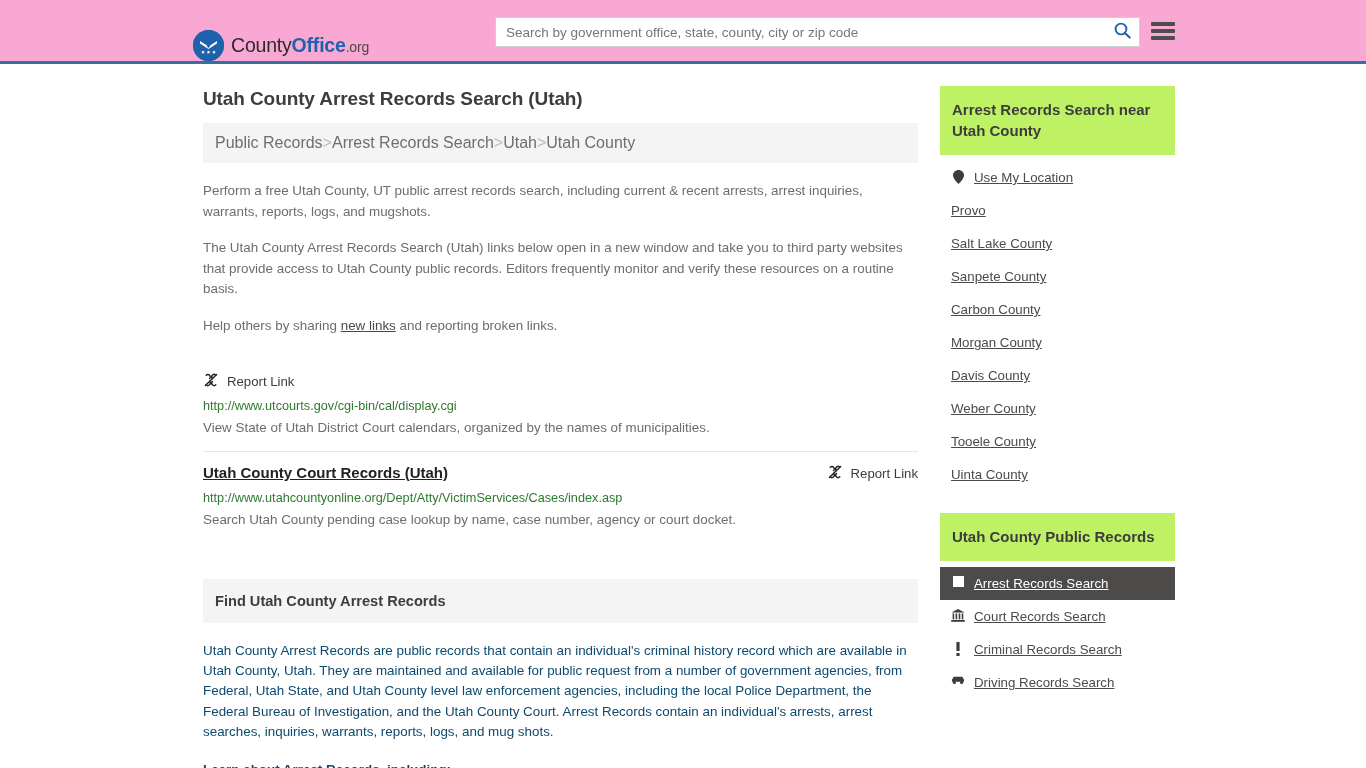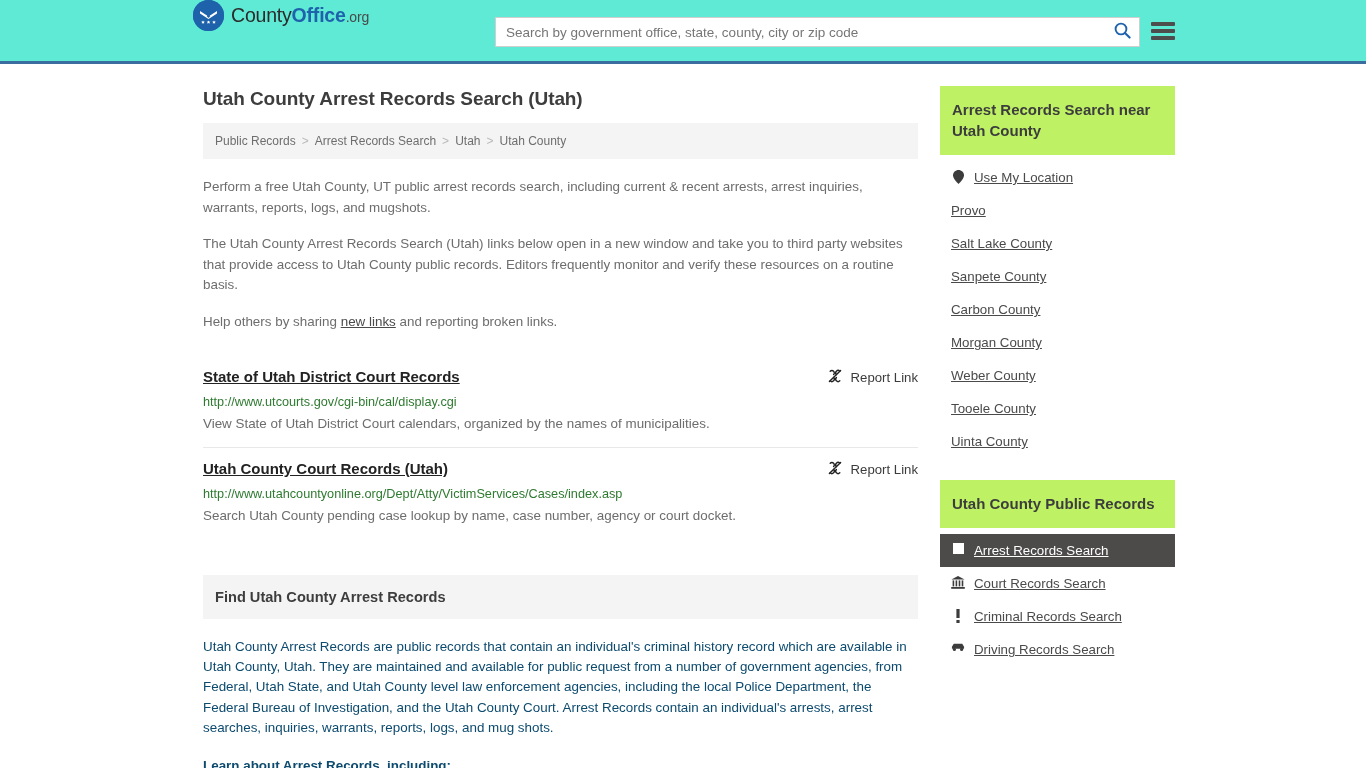--- a/index.html
+++ b/index.html
@@ -7,24 +7,24 @@
     margin: 0; padding: 0;
     width: 1366px; height: 768px;
     overflow: hidden;
     background: #ffffff;
     font-family: "Liberation Sans", sans-serif;
   }
 
   
   .site-header {
     height: 64px;
-    background: #5eead4;
+    background: #f9a8d4;
     border-bottom: 3px solid #3b6e9e;
     display: flex;
-    align-items: flex-start;
+    align-items: flex-end;
     position: relative;
   }
   .brand {
     display: flex;
     align-items: center;
     margin-left: 193px;
     text-decoration: none;
     gap: 7px;
   }
   .brand-mark {
@@ -104,26 +104,25 @@
     font-size: 19px;
     font-weight: bold;
     color: #3d3d3d;
     margin: 24px 0 13px 0;
     letter-spacing: -0.1px;
   }
 
   .breadcrumb {
     background: #f4f4f4;
     padding: 11px 12px;
-    font-size: 12px;
+    font-size: 16px;
     color: #6e6e6e;
     display: flex;
     align-items: flex-start;
     flex-wrap: wrap;
-    gap: 6px;
   }
   .breadcrumb a { color: #6e6e6e; text-decoration: none; }
   .breadcrumb .sep { color: #b9b9b9; }
 
   .intro p {
     font-size: 13.4px;
     line-height: 20.5px;
     color: #6d6d6d;
     margin: 16px 0 0 0;
   }
@@ -299,21 +298,20 @@
     <div class="intro">
       <p>Perform a free Utah County, UT public arrest records search, including current &amp; recent arrests, arrest inquiries, warrants, reports, logs, and mugshots.</p>
       <p>The Utah County Arrest Records Search (Utah) links below open in a new window and take you to third party websites that provide access to Utah County public records. Editors frequently monitor and verify these resources on a routine basis.</p>
       <p><span>Help others by sharing </span><a href="#">new links</a><span> and reporting broken links.</span></p>
     </div>
 
     <div class="link-list">
 
       <div class="link-item">
         <div class="link-item-head">
-          <a class="link-title" href="#">State of Utah District Court Records</a>
           <a class="report-link" href="#">
             <span>
               <svg width="16" height="16" viewBox="0 0 16 16">
                 <path d="M3.2 3.2 a2.4 2.4 0 1 1 3.4 3.4" fill="none" stroke="#222" stroke-width="1.4" stroke-linecap="round"></path>
                 <path d="M12.8 12.8 a2.4 2.4 0 1 1 -3.4 -3.4" fill="none" stroke="#222" stroke-width="1.4" stroke-linecap="round"></path>
                 <path d="M3.2 12.8 a2.4 2.4 0 1 0 3.4 -3.4" fill="none" stroke="#222" stroke-width="1.4" stroke-linecap="round"></path>
                 <path d="M12.8 3.2 a2.4 2.4 0 1 0 -3.4 3.4" fill="none" stroke="#222" stroke-width="1.4" stroke-linecap="round"></path>
                 <line x1="2.4" y1="13.6" x2="13.6" y2="2.4" stroke="#222" stroke-width="1.4" stroke-linecap="round"></line>
               </svg>
             </span>
@@ -379,20 +377,23 @@
       <a class="side-link" href="#">
         <span class="label">Sanpete County</span>
       </a>
       <a class="side-link" href="#">
         <span class="label">Carbon County</span>
       </a>
       <a class="side-link" href="#">
         <span class="label">Morgan County</span>
       </a>
       <a class="side-link" href="#">
+        <span class="label">Davis County</span>
+      </a>
+      <a class="side-link" href="#">
         <span class="label">Weber County</span>
       </a>
       <a class="side-link" href="#">
         <span class="label">Tooele County</span>
       </a>
       <a class="side-link" href="#">
         <span class="label">Uinta County</span>
       </a>
     </div>
 

